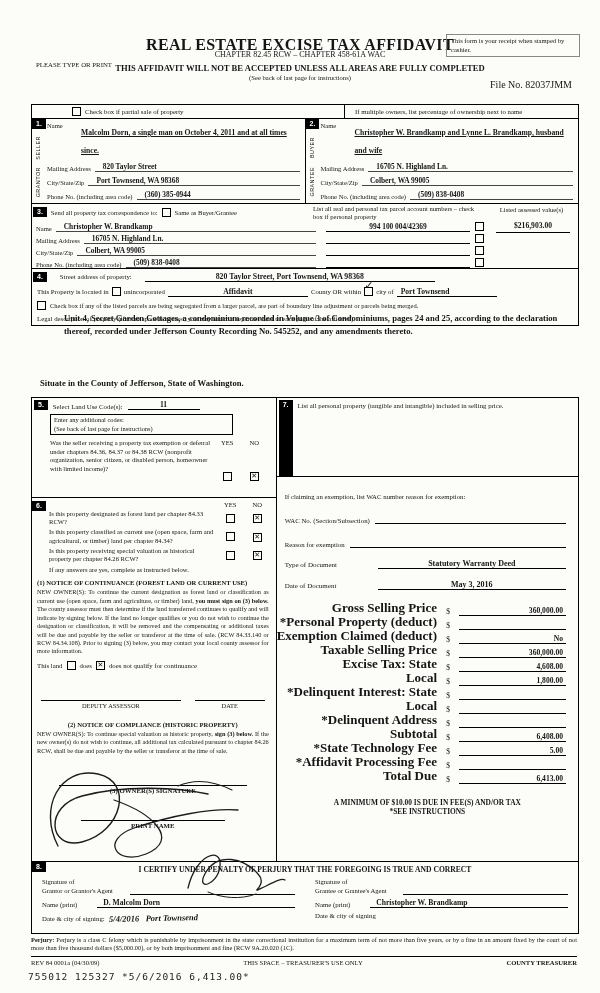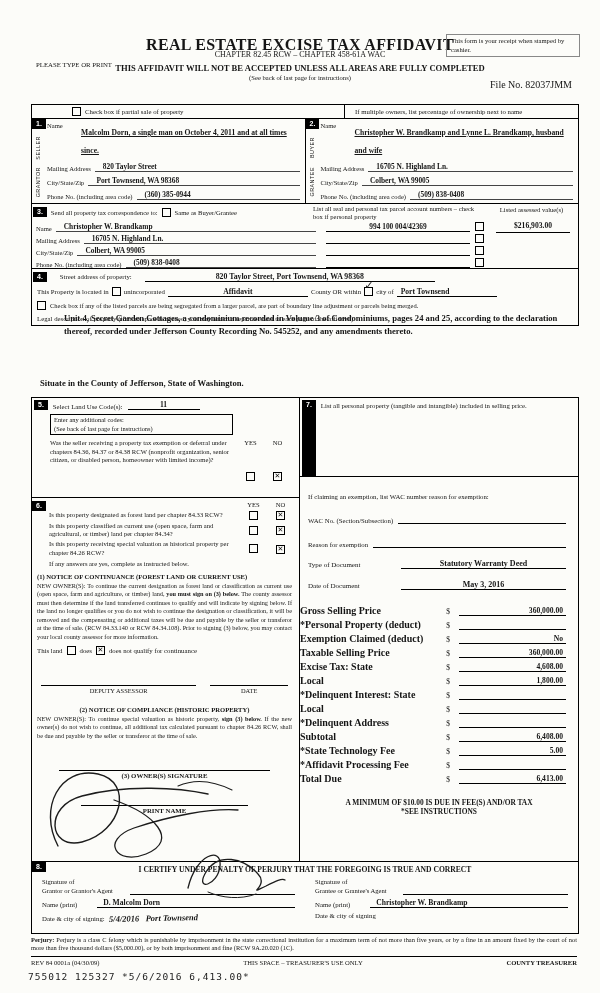--- a/index.html
+++ b/index.html
@@ -108,21 +108,21 @@
   .s7-top .txt{flex:1;line-height:1.35;padding-top:1px;}
   .claim-label{margin:16px 6px 0 8px;font-size:6.8px;}
   .wac-row{display:flex;align-items:flex-end;margin:13px 12px 0 8px;gap:5px;font-size:6.8px;}
   .wac-row .wl{white-space:nowrap;}
   .wac-row .fill{flex:1;border-bottom:1px solid #000;height:10px;}
   .doc-row{display:flex;align-items:flex-end;margin:11px 12px 0 8px;gap:5px;font-size:7px;}
   .doc-row .dl{width:88px;white-space:nowrap;}
   .doc-row .fill{flex:1;border-bottom:1px solid #000;text-align:center;font-weight:bold;font-size:8px;}
   .fin{margin-top:12px;}
   .fin-row{display:flex;align-items:flex-end;height:14px;padding-right:12px;}
-  .fin-label{flex:1;text-align:left;font-weight:bold;font-size:10px;white-space:nowrap;}
+  .fin-label{flex:1;text-align:right;font-weight:bold;font-size:13px;white-space:nowrap;}
   .fin-cur{width:22px;text-align:center;font-size:7.4px;}
   .fin-val{width:104px;border-bottom:1px solid #000;text-align:right;font-weight:bold;font-size:7.6px;padding-right:3px;}
   .min-note{margin-top:14px;text-align:center;font-weight:bold;font-size:7.4px;}
   .see-instr{text-align:center;font-weight:bold;font-size:7.4px;}
   
   .s8{position:absolute;left:31px;top:860px;width:546px;height:73px;border:1px solid #000;border-top:none;font-size:6.8px;}
   .s8 .badge{position:absolute;left:0;top:2px;}
   .certify{text-align:center;font-weight:bold;font-size:7.6px;margin-top:5px;}
   .s8-body{display:flex;margin-top:4px;}
   .s8-half{width:50%;padding:0 10px;position:relative;}

